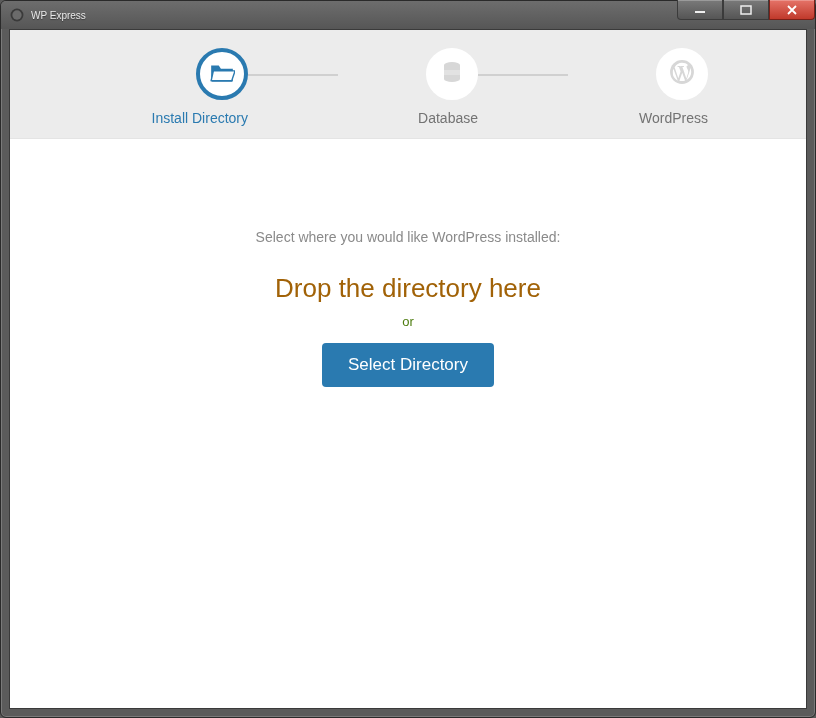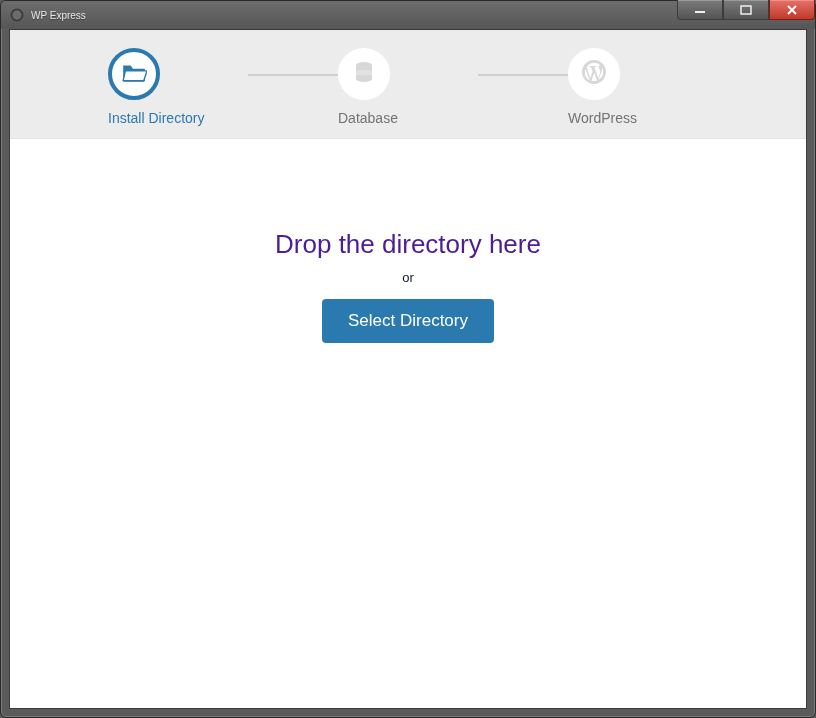--- a/index.html
+++ b/index.html
@@ -71,21 +71,21 @@
   }
   .steps-inner {
     display:flex;
     align-items:flex-start;
     justify-content:center;
     gap: 0;
   }
   .step {
     display:flex;
     flex-direction:column;
-    align-items:flex-start;
+    align-items:flex-end;
     width: 140px;
   }
   .step-circle {
     width:52px; height:52px;
     border-radius:50%;
     background:#fff;
     display:flex; align-items:center; justify-content:center;
     border:4px solid #fff;
   }
   .step.active .step-circle { border:4px solid #2a7ab0; }
@@ -106,27 +106,27 @@
     text-align:center;
     color:#444;
   }
   .prompt {
     color:#8a8a8a;
     font-size:14px;
     margin-bottom: 28px;
   }
   .drop-heading {
     font-size:26px;
-    color:#4c1d95;
+    color:#a16207;
     font-weight:400;
     margin-bottom:10px;
   }
   .or-text {
     font-size:13px;
-    color:#0f172a;
+    color:#4d7c0f;
     margin-bottom:14px;
   }
   .primary-btn {
     display:inline-block;
     background:#2a7ab0;
     color:#fff;
     border:none;
     font-size:17px;
     padding:12px 26px;
     border-radius:4px;
@@ -206,19 +206,20 @@
                 <path fill="#fff" d="M3.5 12c0-1.1.2-2.1.6-3l4 11A8.5 8.5 0 0 1 3.5 12zm14.3-0.4c0 .9-.3 1.9-.8 3.2l-1 3.3-3.6-10.7c.6 0 1.1-.1 1.1-.1.5-.1.5-.9-.1-.8 0 0-1.6.1-2.6.1-1 0-2.6-.1-2.6-.1-.5-.1-.6.8 0 .8 0 0 .5.1 1 .1l1.5 4.1-2.1 6.3L5.2 7.5A8.5 8.5 0 0 1 12 3.5c2.2 0 4.2.8 5.7 2.2h-.1c-.8 0-1.4.7-1.4 1.5 0 .7.4 1.3.8 2 .3.6.7 1.3.7 2.4zm-5.6 1.2 2.6 7.1c-.9.3-1.8.5-2.8.5-.8 0-1.6-.1-2.4-.4zm7.3-4.8c.6 1.2 1 2.5 1 4 0 3.2-1.7 5.9-4.3 7.4l2.6-7.5c.5-1.2.7-2.2.7-3.1 0-.3 0-.6-.1-.8z"></path>
               </svg>
             </span>
           </div>
           <div class="step-label">WordPress</div>
         </div>
       </div>
     </div>
 
     <div class="main">
+      <div class="prompt">Select where you would like WordPress installed:</div>
       <div class="drop-heading">Drop the directory here</div>
       <div class="or-text">or</div>
       <button class="primary-btn">Select Directory</button>
     </div>
 
   </div>
 </div>
 
 </body></html>

